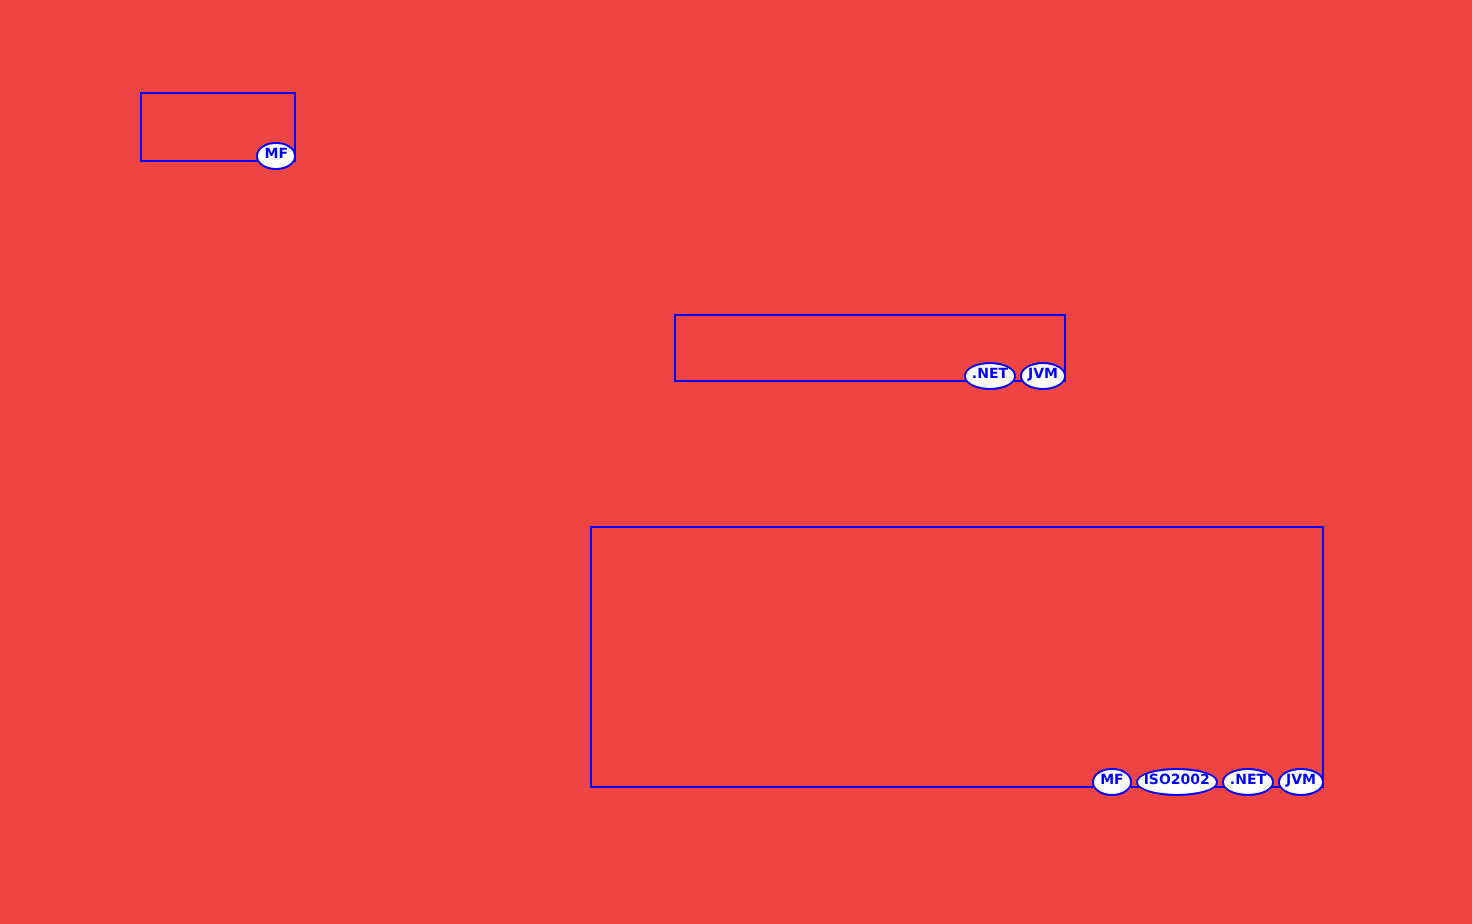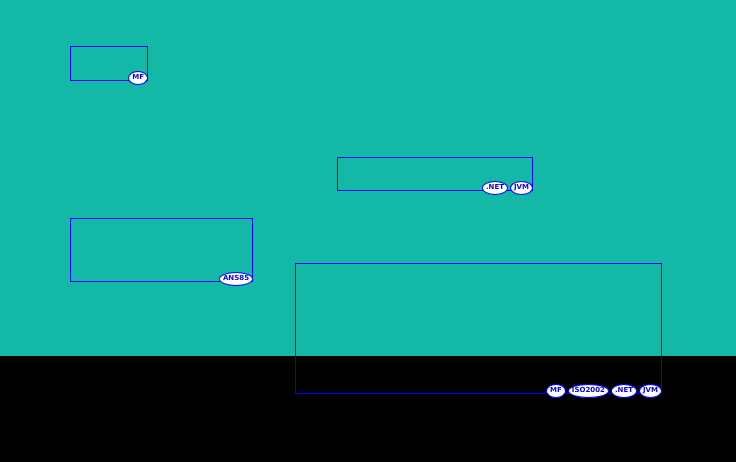--- a/index.html
+++ b/index.html
@@ -9,22 +9,22 @@
   body {
     width: 736px;
     height: 462px;
     background: #000000;
     overflow: hidden;
     font-family: "DejaVu Sans", sans-serif;
   }
   .stage {
     position: relative;
     width: 736px;
-    height: 356px;
-    background: #14b8a6;
+    height: 462px;
+    background: #ef4444;
   }
   .dbox {
     position: absolute;
     border: 1px solid #0000ff;
     box-sizing: border-box;
     background: transparent;
   }
   .dbox-1 { left: 70px;  top: 46px;  width: 78px;  height: 35px; }
   .dbox-2 { left: 337px; top: 157px; width: 196px; height: 34px; }
   .dbox-3 { left: 70px;  top: 218px; width: 183px; height: 64px; }
@@ -63,25 +63,20 @@
     </div>
   </div>
 
   <div class="dbox dbox-2">
     <div class="badge-row">
       <span class="badge">.NET</span>
       <span class="badge">JVM</span>
     </div>
   </div>
 
-  <div class="dbox dbox-3">
-    <div class="badge-row">
-      <span class="badge">ANS85</span>
-    </div>
-  </div>
 
   <div class="dbox dbox-4">
     <div class="badge-row">
       <span class="badge">MF</span>
       <span class="badge">ISO2002</span>
       <span class="badge">.NET</span>
       <span class="badge">JVM</span>
     </div>
   </div>
 

